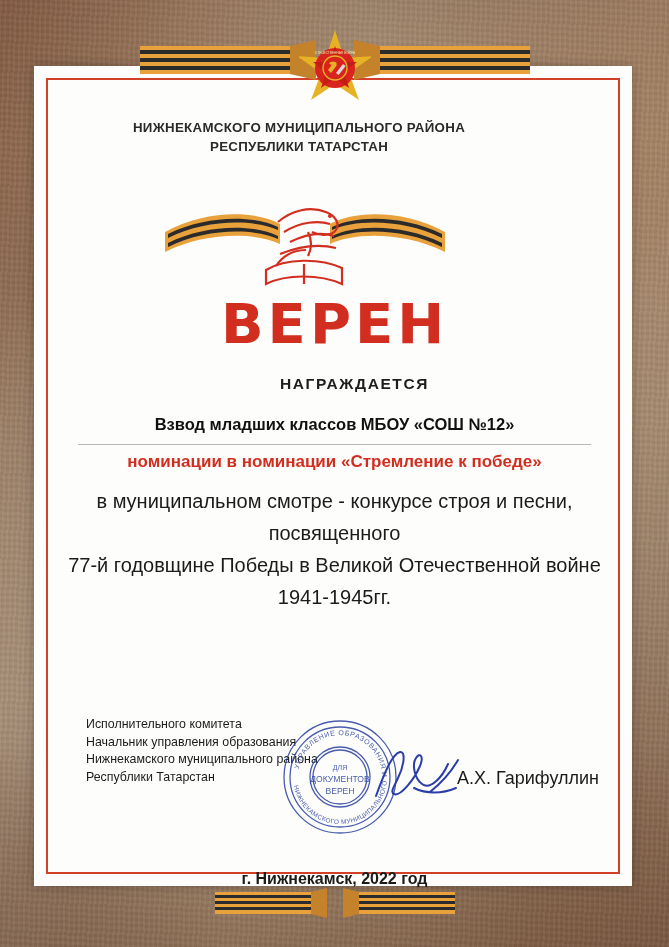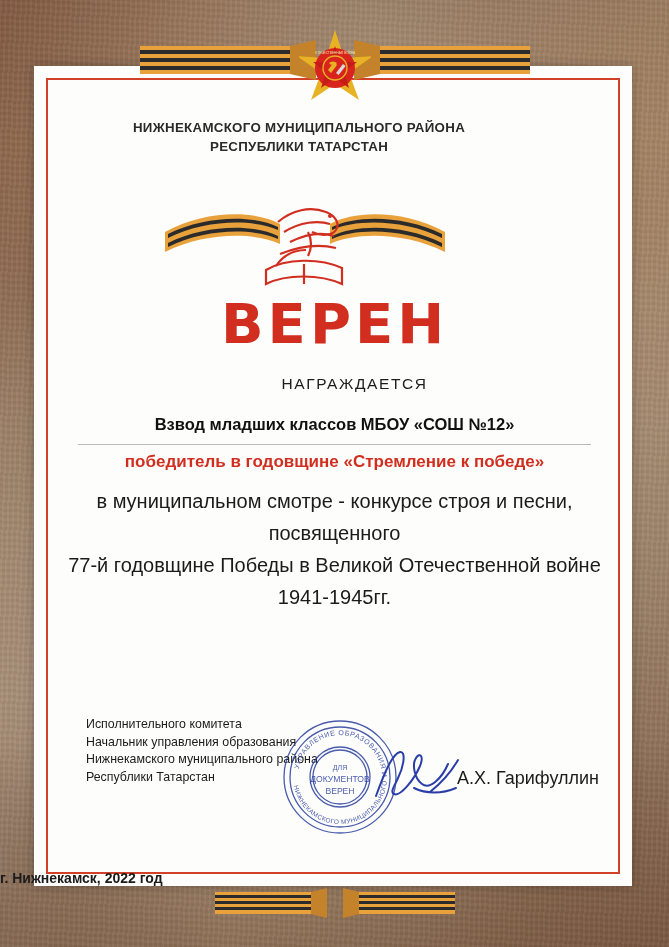--- a/index.html
+++ b/index.html
@@ -108,21 +108,21 @@
     letter-spacing: 4px;
     color: #d12e20;
     line-height: 1;
   }
   .awarded {
     position: absolute;
     left: 0; right: 0;
     top: 375px;
     text-align: center;
     font-size: 15.5px;
-    font-weight: normal;
+    font-weight: bold;
     letter-spacing: 1.6px;
     color: #1d1d1d;
     padding-left: 40px;
   }
   .recipient {
     position: absolute;
     left: 40px; right: 40px;
     top: 415px;
     text-align: center;
     font-size: 16.5px;
@@ -182,22 +182,22 @@
     position: absolute;
     left: 370px;
     top: 744px;
     width: 96px;
     height: 62px;
   }
   .footer-city {
     position: absolute;
     left: 0; right: 0;
     top: 870px;
-    text-align: left;
-    font-size: 14px;
+    text-align: center;
+    font-size: 16px;
     font-weight: bold;
     color: #1b1b1b;
   }
   .bottom-ribbon {
     position: absolute;
     left: 215px;
     top: 888px;
     width: 240px;
     height: 30px;
   }
@@ -264,21 +264,21 @@
       <path d="M106,78 C126,66 160,66 182,76 L182,92 C160,82 126,82 106,92 Z" fill="none" stroke="#d12e20" stroke-width="2.2"></path>
       <path d="M144,72 L144,92" stroke="#d12e20" stroke-width="2.2" fill="none"></path>
       <circle cx="170" cy="24" r="2" fill="#d12e20"></circle>
     </g>
   </svg>
 
   <div class="diploma-title">ВЕРЕН</div>
   <div class="awarded">НАГРАЖДАЕТСЯ</div>
   <div class="recipient">Взвод младших классов МБОУ «СОШ №12»</div>
   <div class="rule"></div>
-  <div class="nomination">победитель в годовщине «Стремление к победе»</div>
+  <div class="nomination">номинации в номинации «Стремление к победе»</div>
 
   <div class="detail">
     <div>в муниципальном смотре - конкурсе строя и песни, посвященного</div>
     <div>77-й годовщине Победы в Великой Отечественной войне 1941-1945гг.</div>
   </div>
 
   <div class="sign-block">
     <div>Исполнительного комитета</div>
     <div>Начальник управления образования</div>
     <div>Нижнекамского муниципального района</div>

